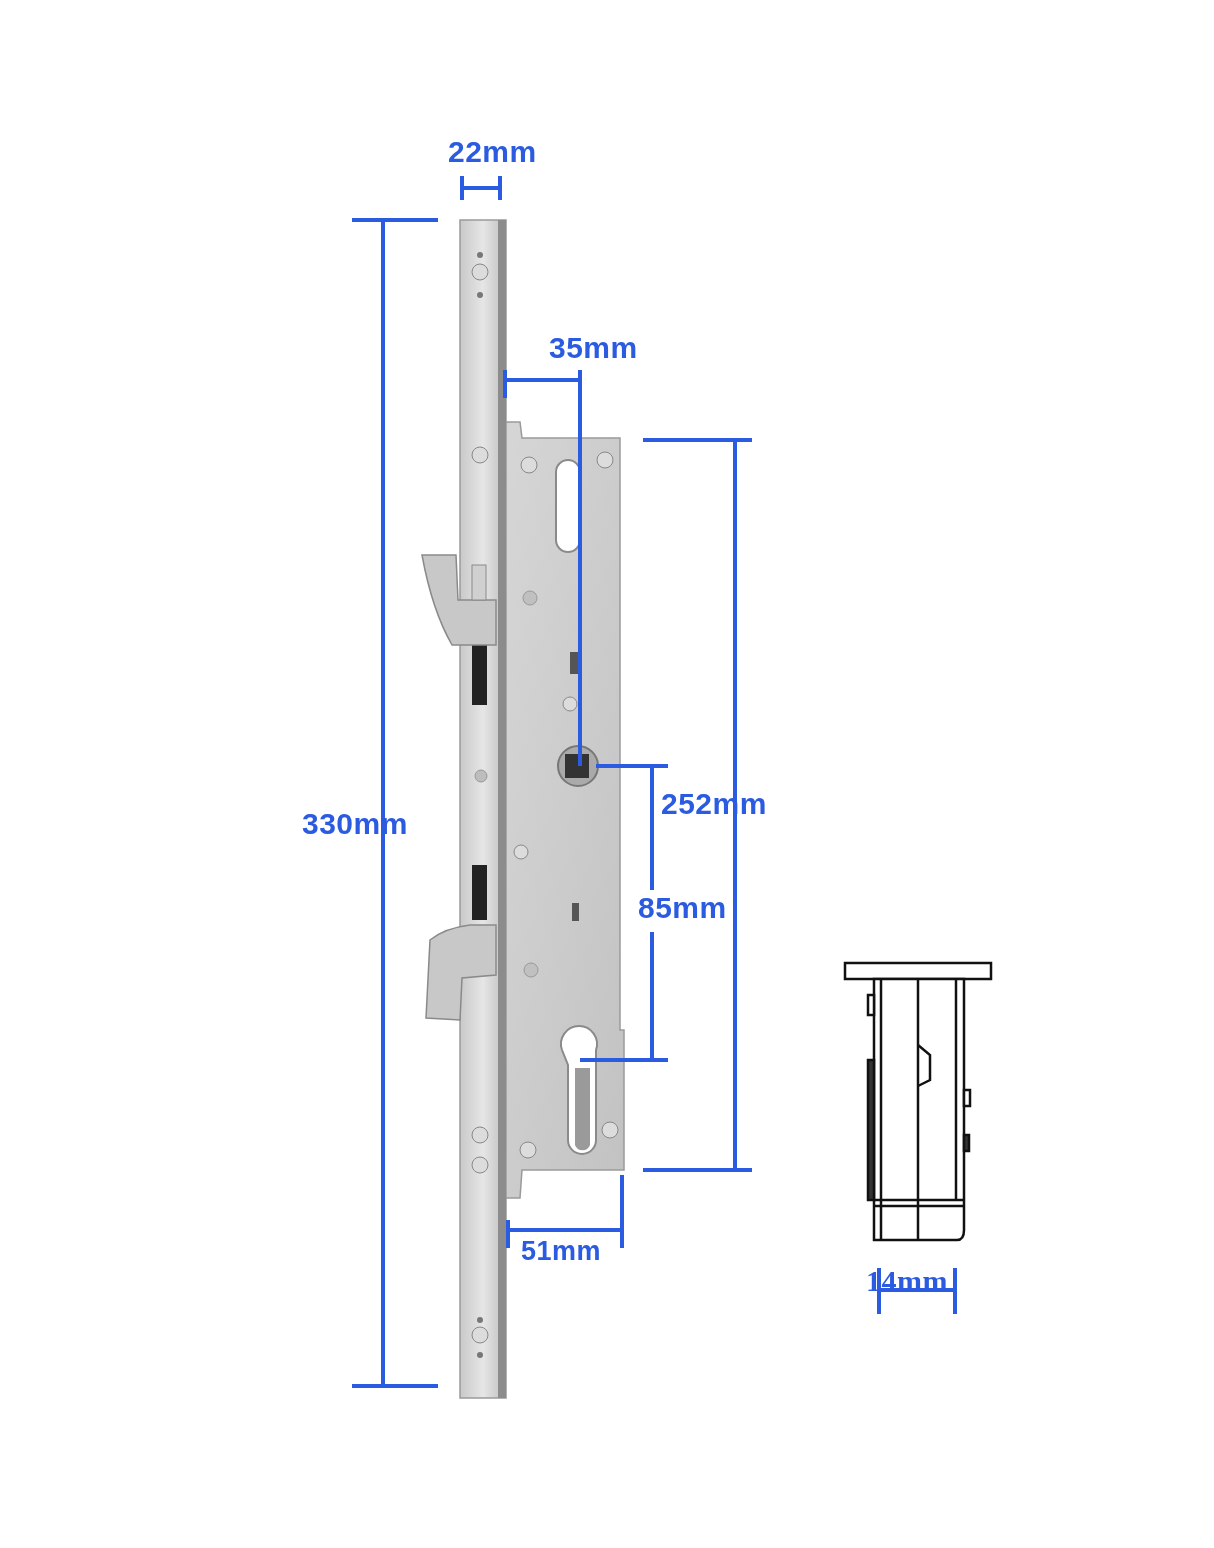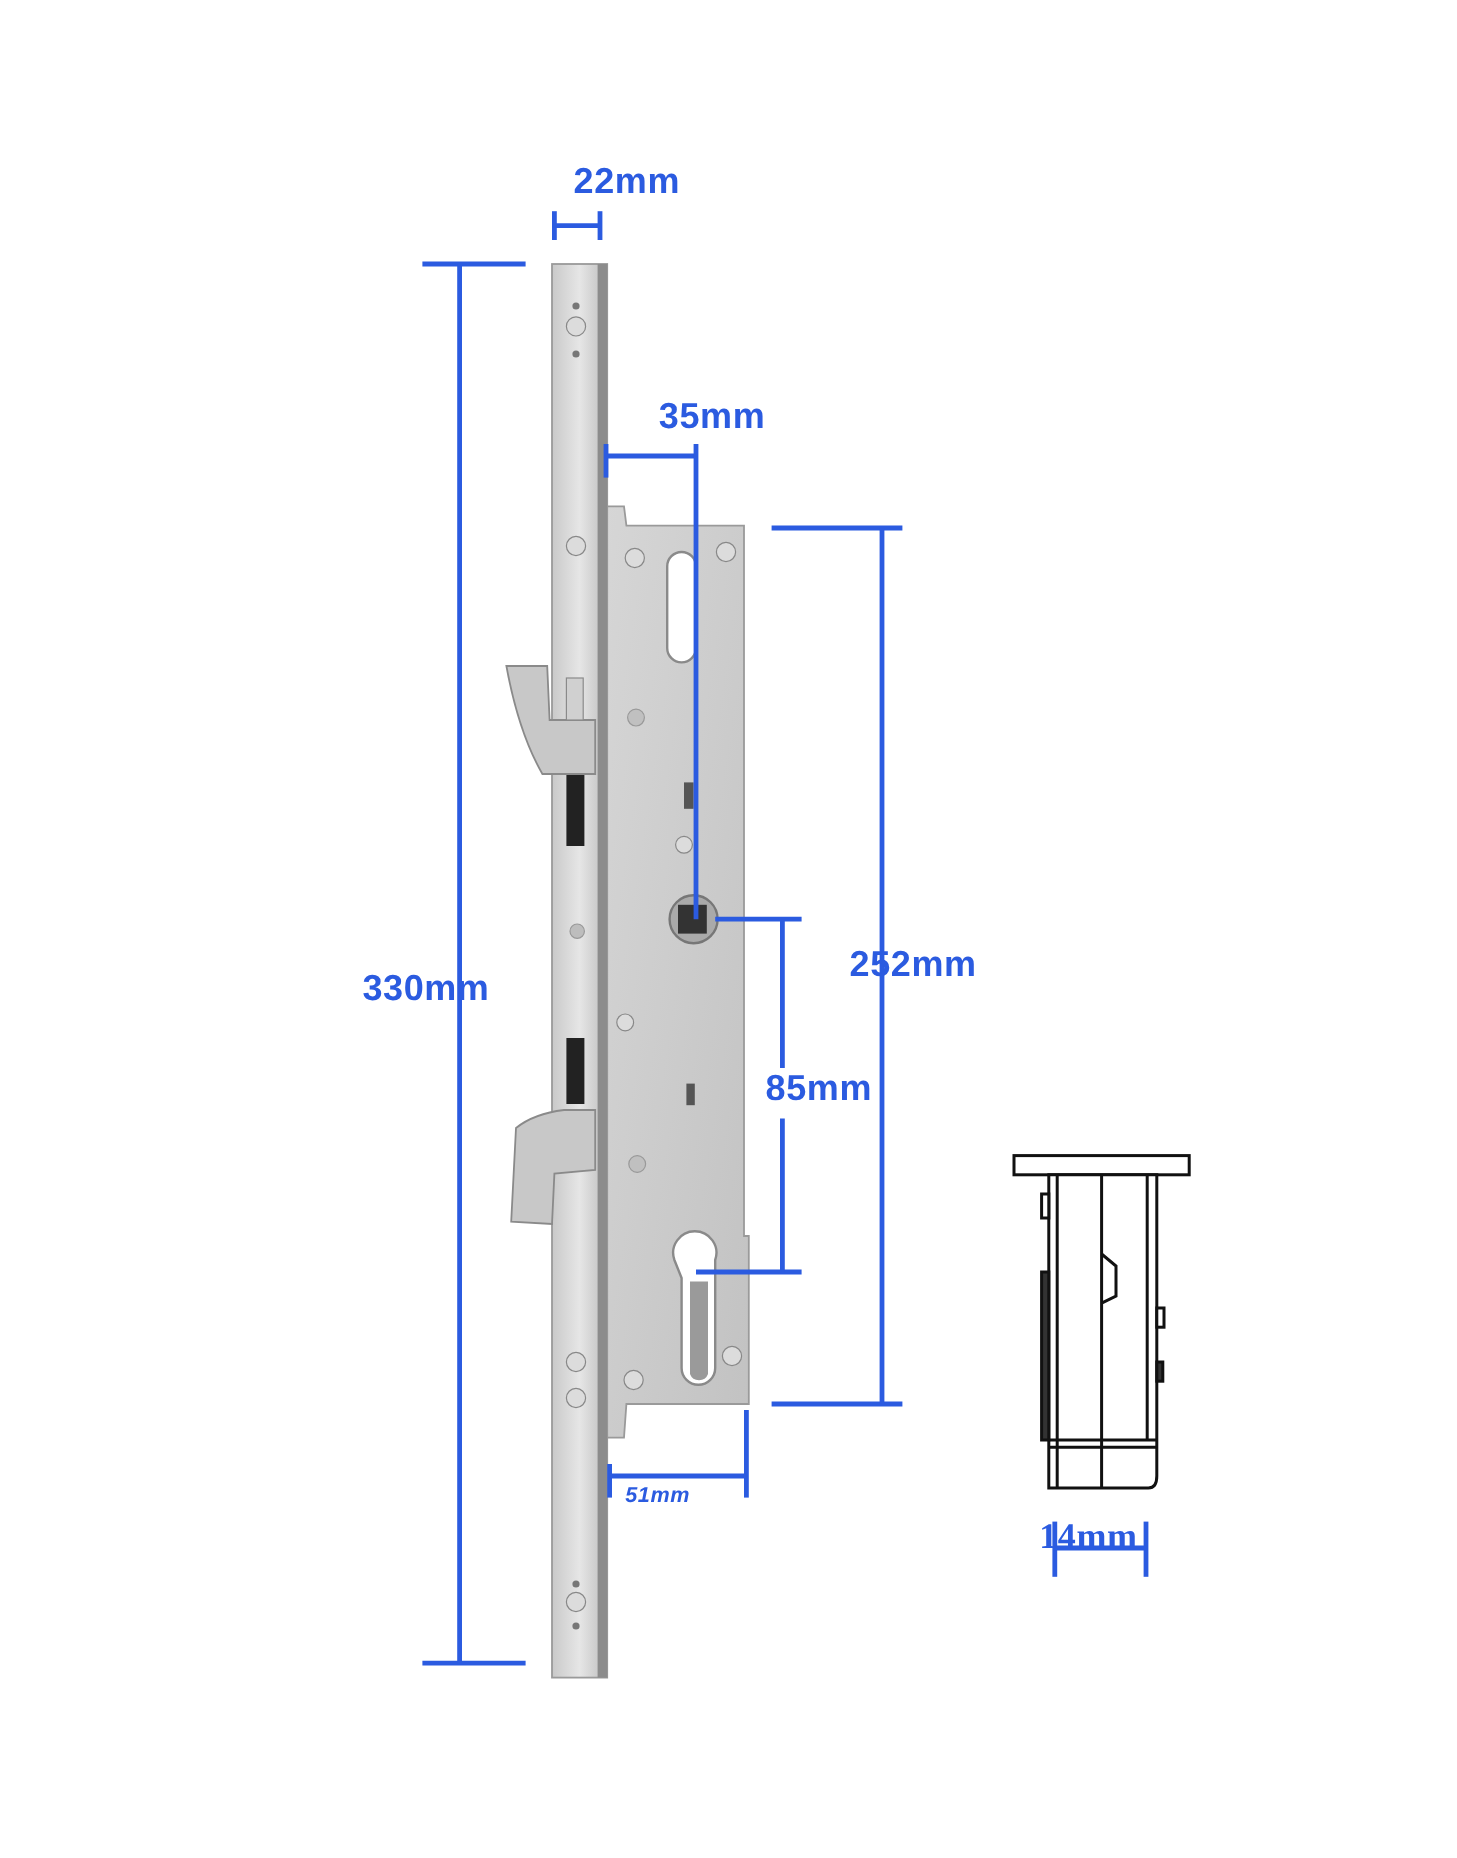--- a/index.html
+++ b/index.html
@@ -115,19 +115,19 @@
     <line x1="874" y1="1200" x2="964" y2="1200"></line>
     <line x1="874" y1="1206" x2="964" y2="1206"></line>
     <path d="M918 1045 L930 1055 L930 1080 L918 1086" fill="none"></path>
     <rect x="868" y="995" width="6" height="20" fill="#fff"></rect>
     <rect x="868" y="1060" width="6" height="140" fill="#333"></rect>
     <rect x="964" y="1090" width="6" height="16" fill="#fff"></rect>
     <rect x="964" y="1135" width="5" height="16" fill="#333"></rect>
   </g>
 </svg>
 
-<div class="label" style="left:448px;top:135px;margin-left:30px;">22mm</div>
+<div class="label" style="left:448px;top:135px;">22mm</div>
 <div class="label" style="left:516px;top:331px;margin-left:33px;">35mm</div>
 <div class="label" style="left:302px;top:807px;">330mm</div>
-<div class="label" style="left:708px;top:787px;">252mm</div>
+<div class="label" style="left:661px;top:787px;">252mm</div>
 <div class="label" style="left:625px;top:891px;margin-left:13px;">85mm</div>
-<div class="label" style="left:521px;top:1236px;font-size:18px;font-style:italic;">51mm</div>
+<div class="label" style="left:521px;top:1236px;font-size:27px;">51mm</div>
 <div class="label" style="left:866px;top:1264px;font-family:Liberation Serif, serif;">14mm</div>
 
 </body></html>

